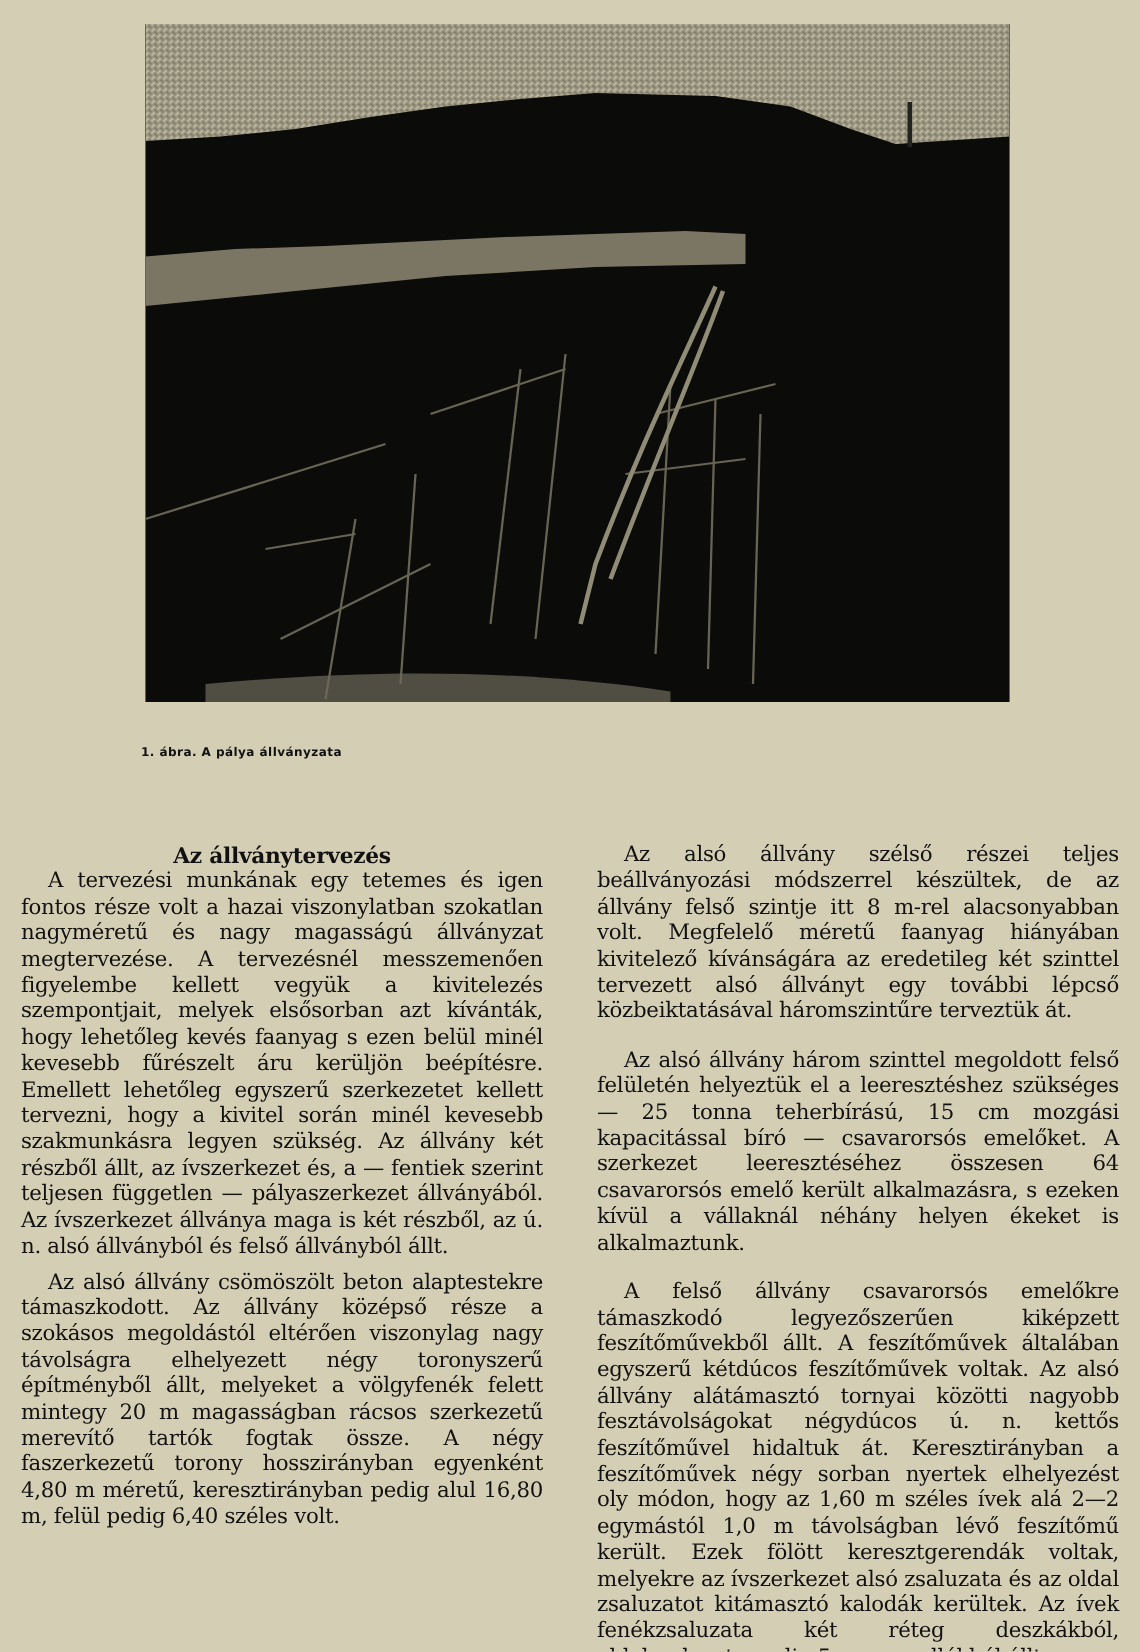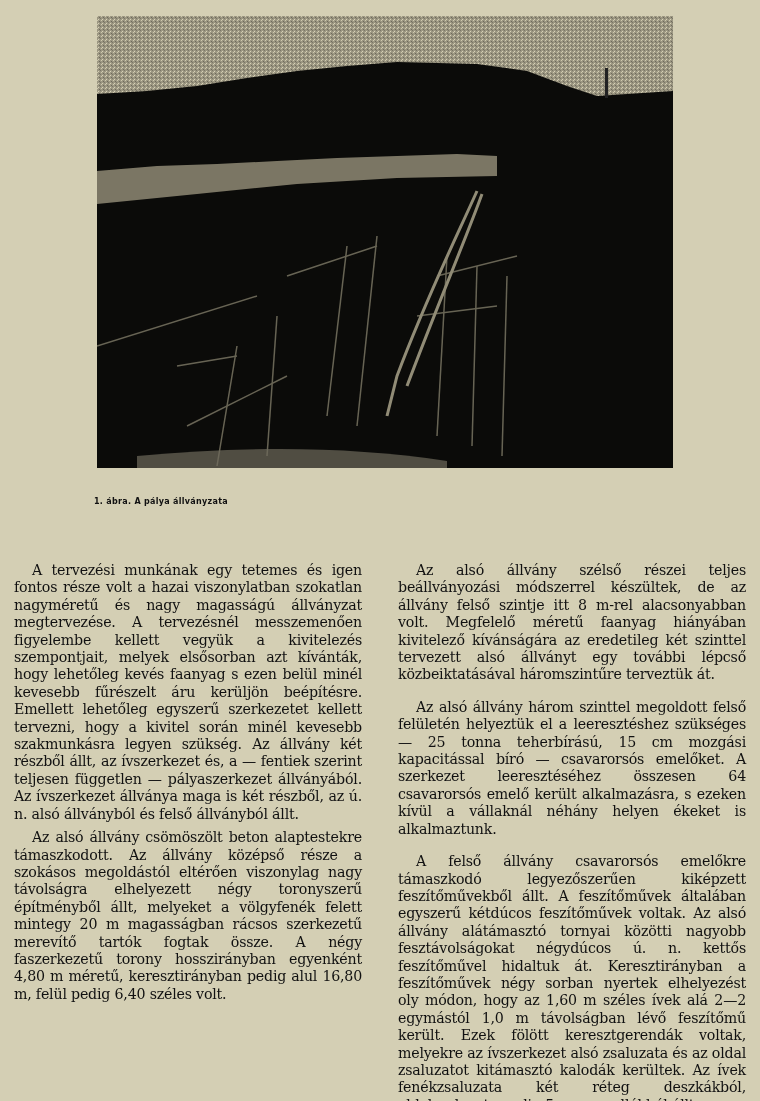--- a/index.html
+++ b/index.html
@@ -73,20 +73,21 @@
       <line x1="180" y1="300" x2="170" y2="440"></line>
       <line x1="140" y1="330" x2="120" y2="450"></line>
     </g>
     <path d="M40,440 C150,430 250,430 350,445 L350,452 L40,452 Z" fill="#6d695b" opacity="0.7"></path>
   </svg>
 </div>
 
 <div class="caption">1. ábra. A pálya állványzata</div>
 
 <div class="col left">
+  <p class="heading">Az állványtervezés</p>
   <p class="ind">A tervezési munkának egy tetemes és igen fontos része volt a hazai viszonylatban szokatlan nagyméretű és nagy magasságú állványzat megtervezése. A tervezésnél messzemenően figyelembe kellett vegyük a kivitelezés szempontjait, melyek elsősorban azt kívánták, hogy lehetőleg kevés faanyag s ezen belül minél kevesebb fűrészelt áru kerüljön beépítésre. Emellett lehetőleg egyszerű szerkezetet kellett tervezni, hogy a kivitel során minél kevesebb szakmunkásra legyen szükség. Az állvány két részből állt, az ívszerkezet és, a — fentiek szerint teljesen független — pályaszerkezet állványából. Az ívszerkezet állványa maga is két részből, az ú. n. alsó állványból és felső állványból állt.</p>
   <div class="spacer"></div>
   <p class="ind">Az alsó állvány csömöszölt beton alaptestekre támaszkodott. Az állvány középső része a szokásos megoldástól eltérően viszonylag nagy távolságra elhelyezett négy toronyszerű építményből állt, melyeket a völgyfenék felett mintegy 20 m magasságban rácsos szerkezetű merevítő tartók fogtak össze. A négy faszerkezetű torony hosszirányban egyenként 4,80 m méretű, keresztirányban pedig alul 16,80 m, felül pedig 6,40 széles volt.</p>
 </div>
 
 <div class="col right">
   <p class="ind">Az alsó állvány szélső részei teljes beállványozási módszerrel készültek, de az állvány felső szintje itt 8 m-rel alacsonyabban volt. Megfelelő méretű faanyag hiányában kivitelező kívánságára az eredetileg két szinttel tervezett alsó állványt egy további lépcső közbeiktatásával háromszintűre terveztük át.</p>
   <p class="ind gap">Az alsó állvány három szinttel megoldott felső felületén helyeztük el a leeresztéshez szükséges — 25 tonna teherbírású, 15 cm mozgási kapacitással bíró — csavarorsós emelőket. A szerkezet leeresztéséhez összesen 64 csavarorsós emelő került alkalmazásra, s ezeken kívül a vállaknál néhány helyen ékeket is alkalmaztunk.</p>
   <p class="ind gap">A felső állvány csavarorsós emelőkre támaszkodó legyezőszerűen kiképzett feszítőművekből állt. A feszítőművek általában egyszerű kétdúcos feszítőművek voltak. Az alsó állvány alátámasztó tornyai közötti nagyobb fesztávolságokat négydúcos ú. n. kettős feszítőművel hidaltuk át. Keresztirányban a feszítőművek négy sorban nyertek elhelyezést oly módon, hogy az 1,60 m széles ívek alá 2—2 egymástól 1,0 m távolságban lévő feszítőmű került. Ezek fölött keresztgerendák voltak, melyekre az ívszerkezet alsó zsaluzata és az oldal zsaluzatot kitámasztó kalodák kerültek. Az ívek fenékzsaluzata két réteg deszkákból, oldalzsaluzata pedig 5 cm-es pallókból állt.</p>
   <div class="spacer"></div>

